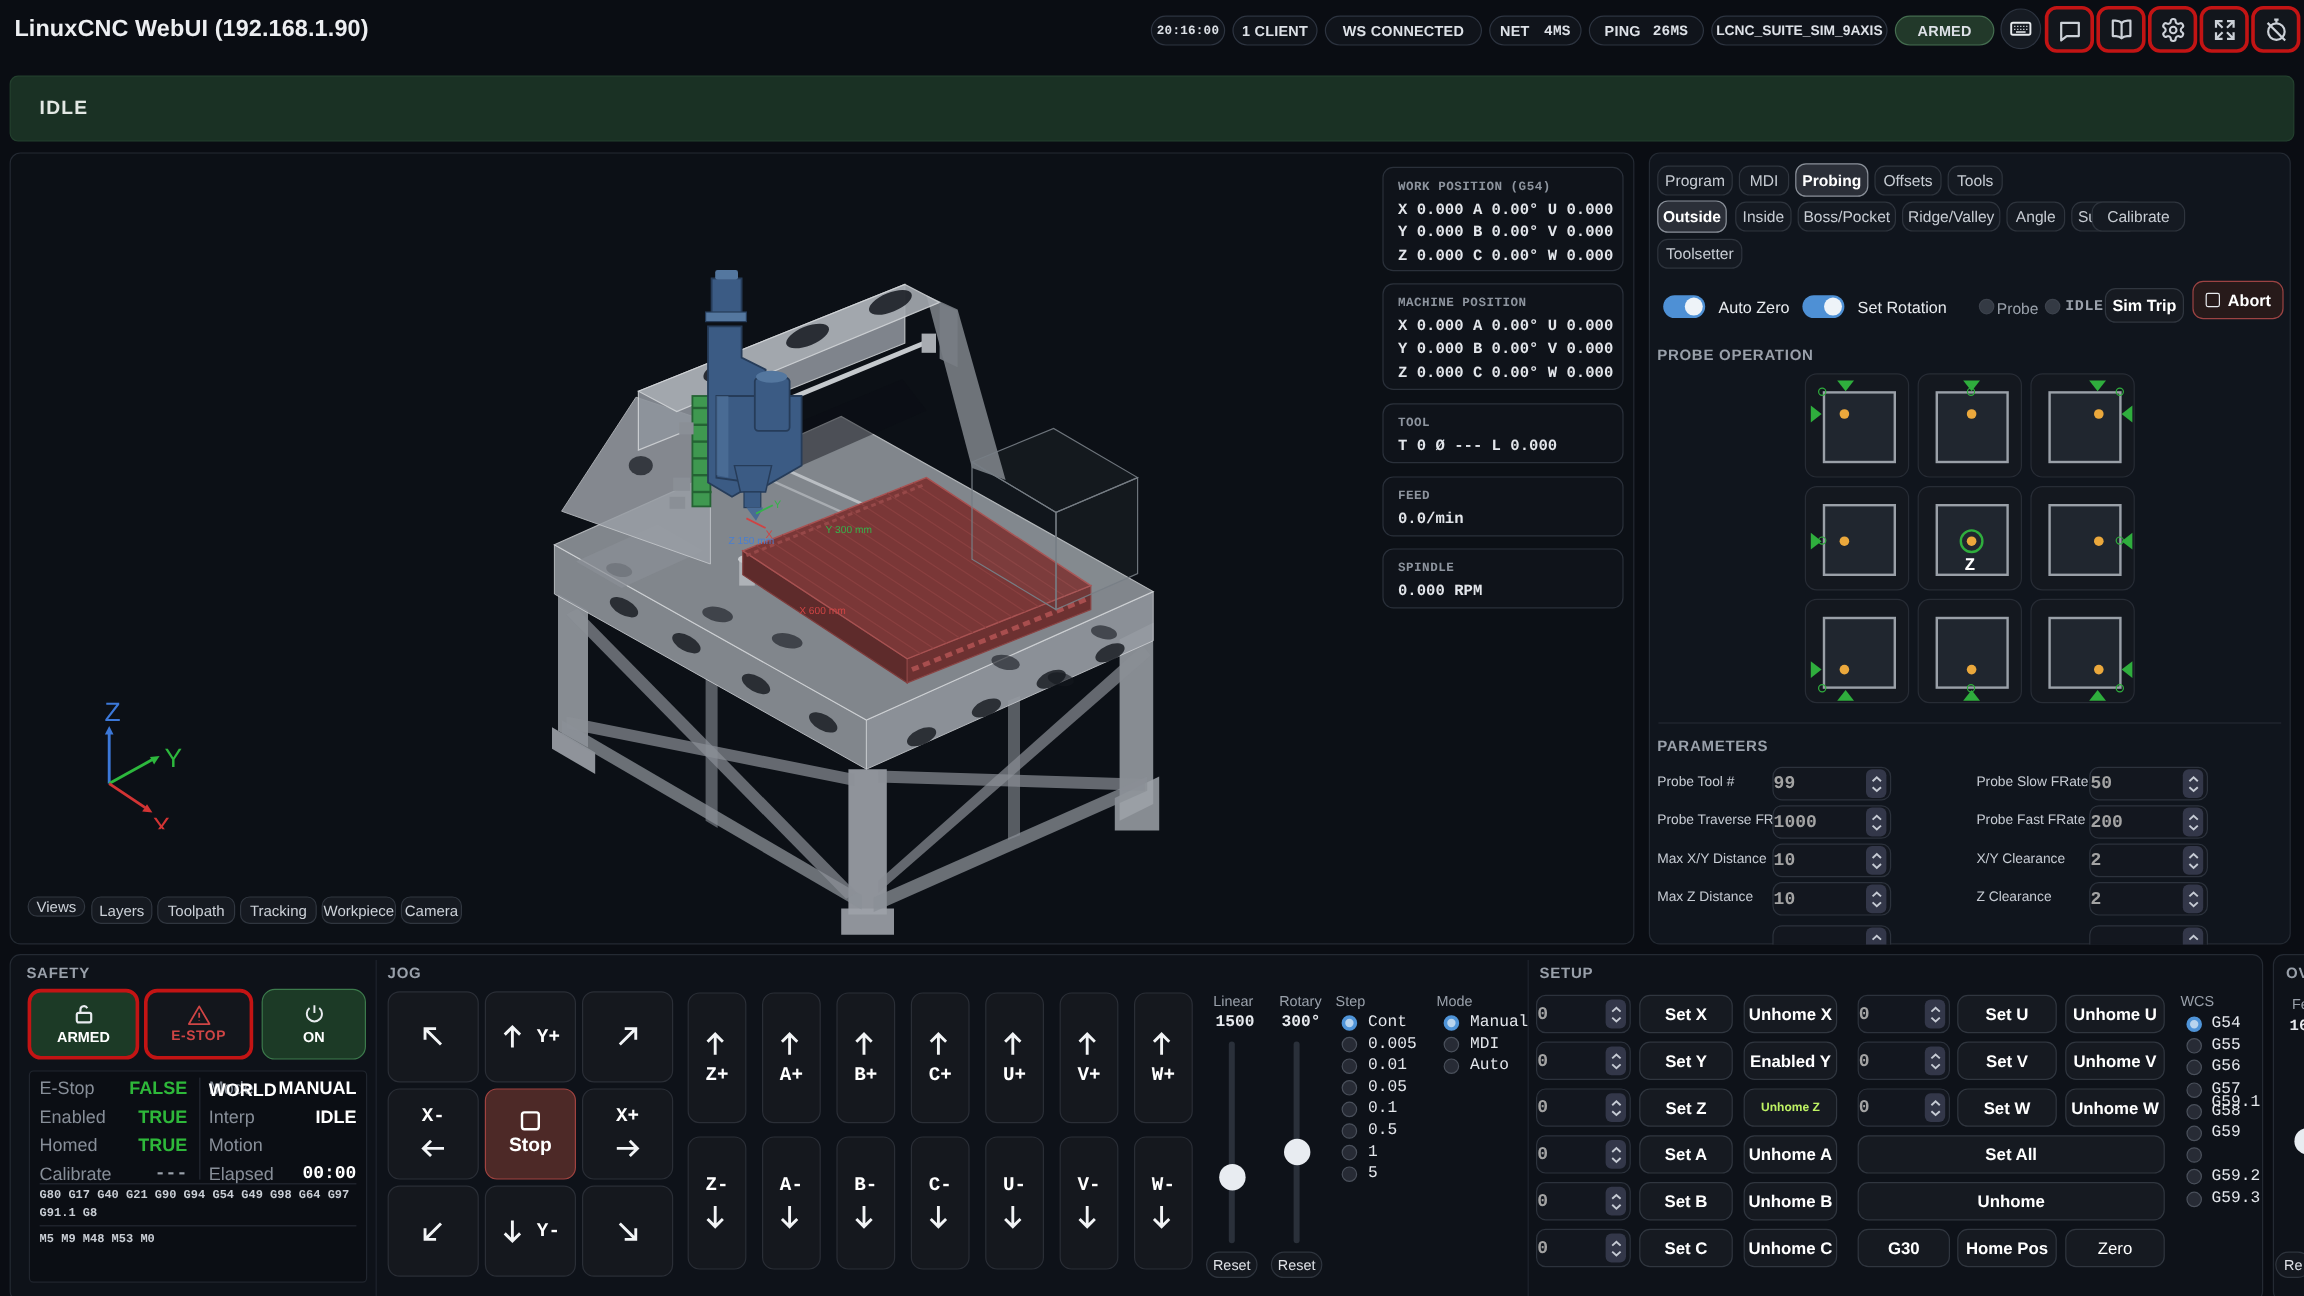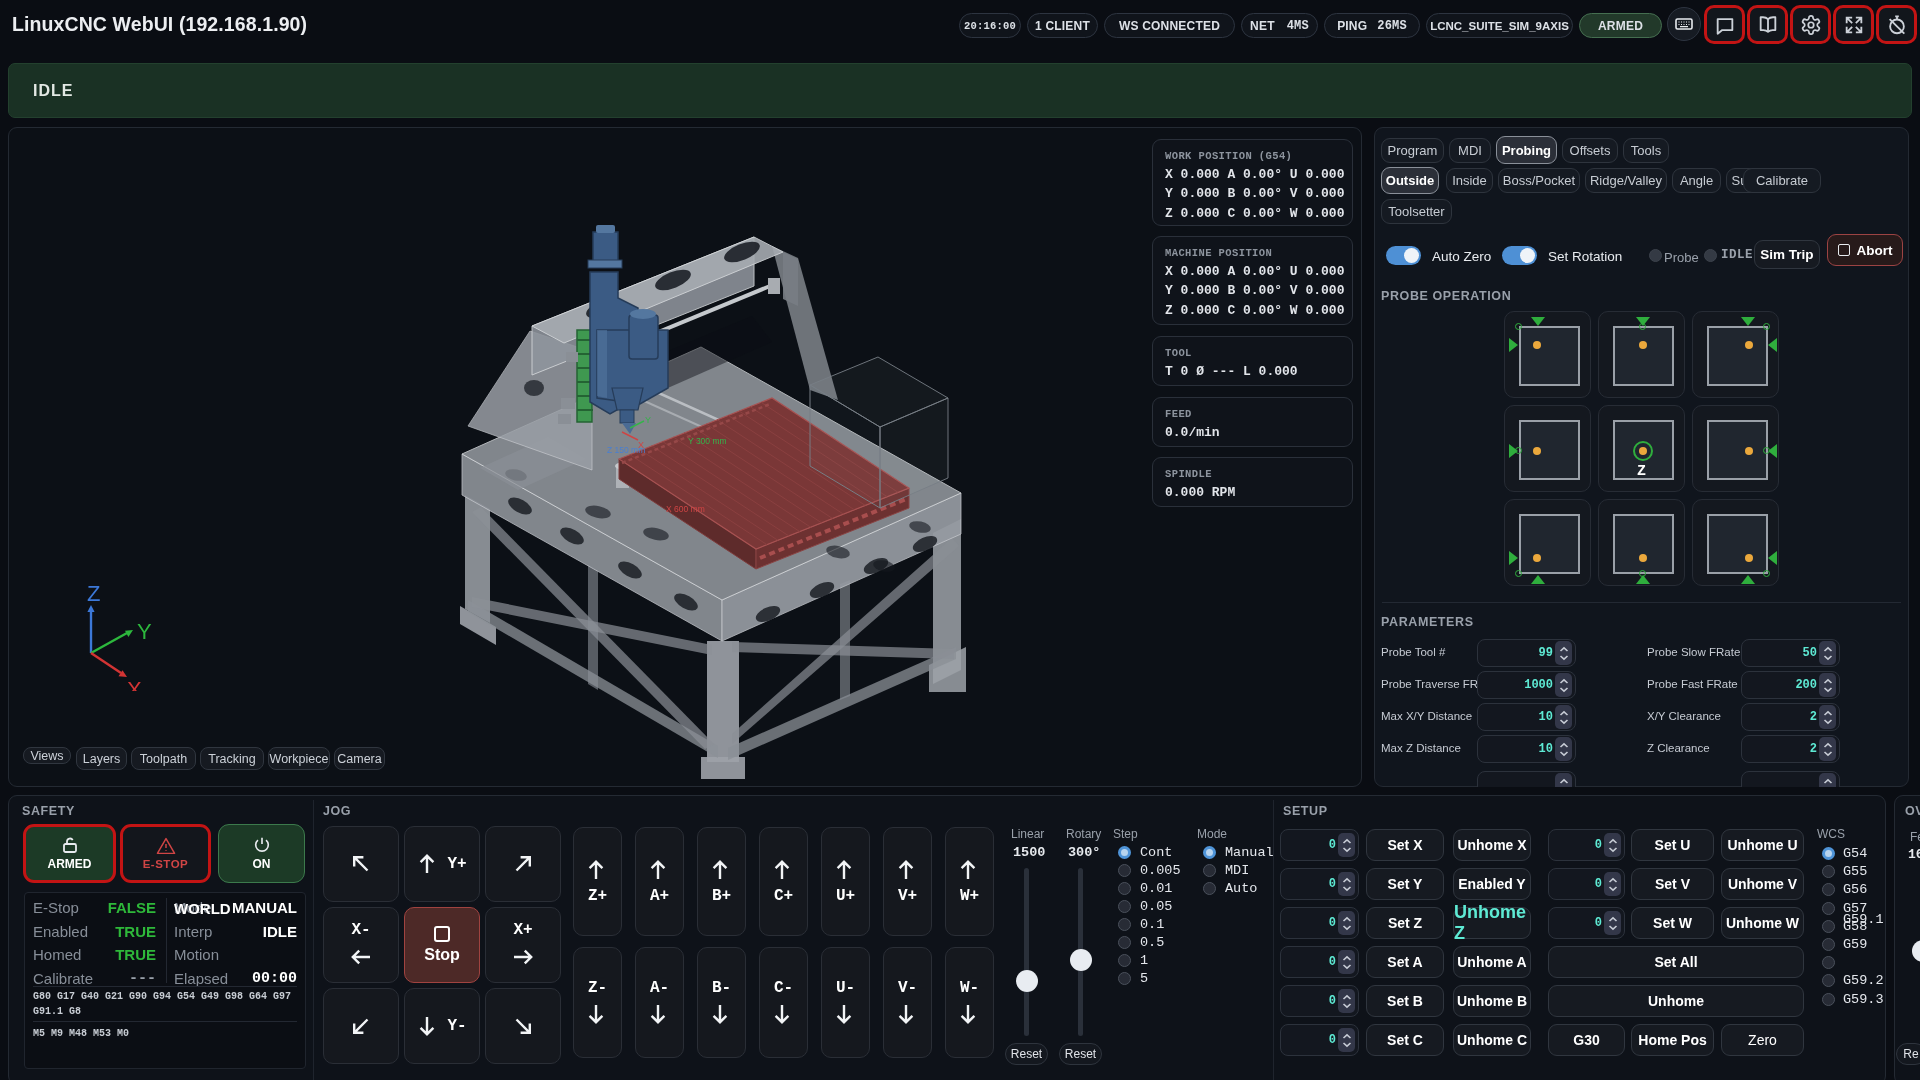--- a/index.html
+++ b/index.html
@@ -20,21 +20,21 @@
 .tab{position:absolute;height:25px;border:1px solid #2e343d;border-radius:9px;background:#151a22;color:#c7ccd3;display:flex;align-items:center;justify-content:center;font-size:13px}
 .tab.sel{background:#2b2f38;border-color:#8a9099;color:#fff;font-weight:700}
 
 .tg{position:absolute;width:35px;height:19px;background:#4e90d5;border-radius:10px}
 .tg:after{content:"";position:absolute;right:2px;top:2px;width:15px;height:15px;border-radius:50%;background:#eef3f8}
 
 .rad{position:absolute;width:13px;height:13px;border-radius:50%;background:#272b35;border:1.5px solid #4a505b}
 .rad.on{background:#b8d4ee;border:3.5px solid #4f94d8}
 
 .spin{position:absolute;background:#13171f;border:1px solid #2c323c;border-radius:8px;display:flex;align-items:center}
-.spin .val{flex:1;text-align:right;font-family:"Liberation Mono",monospace;font-weight:700;font-size:12px;color:#5eead4}
+.spin .val{flex:1;text-align:left;font-family:"Liberation Mono",monospace;font-weight:700;font-size:15px;color:#a3a3a3}
 .spin .ud{width:17px;height:24px;margin:0 3px 0 2px;background:#333749;border-radius:5px;display:flex;flex-direction:column;align-items:center;justify-content:center;gap:1px}
 .spin .ud svg{display:block}
 
 .slab{position:absolute;font-size:12.5px;font-weight:700;color:#99a0aa;letter-spacing:.6px}
 
 .ptile{position:absolute;width:87px;height:87px;background:#14181f;border:1px solid #272c35;border-radius:10px}
 .psq{position:absolute;left:14px;top:14px;width:61px;height:60px;background:#20262f;border:2px solid #9aa0a8}
 .pdot{position:absolute;width:8px;height:8px;border-radius:50%;background:#eba83c}
 .gtri{position:absolute;width:0;height:0}
 .gcir{position:absolute;width:7px;height:7px;border-radius:50%;border:1.5px solid #2fae3d;background:transparent}
@@ -723,21 +723,21 @@
       <span class="ud">
         <svg width="10" height="7" viewBox="0 0 10 7">
           <path d="M1.5 5L5 1.8 8.5 5" fill="none" stroke="#c6cbd4" stroke-width="1.6"></path>
         </svg>
         <svg width="10" height="7" viewBox="0 0 10 7">
           <path d="M1.5 2L5 5.2 8.5 2" fill="none" stroke="#c6cbd4" stroke-width="1.6"></path>
         </svg>
       </span>
     </div>
 <div class="btn" style="position:absolute;left:1366px;top:907px;width:78px;height:32px;border-radius:9px;color:#fff;font-weight:700;font-size:14px">Set Z</div>
-<div class="btn" style="position:absolute;left:1453px;top:907px;width:78px;height:32px;border-radius:9px;color:#5eead4;font-weight:700;font-size:18px">Unhome Z</div>
+<div class="btn" style="position:absolute;left:1453px;top:907px;width:78px;height:32px;border-radius:9px;color:#bef264;font-weight:700;font-size:10px">Unhome Z</div>
 <div class="spin" style="left:1280px;top:946px;width:79px;height:32px">
       <span class="val">0</span>
       <span class="ud">
         <svg width="10" height="7" viewBox="0 0 10 7">
           <path d="M1.5 5L5 1.8 8.5 5" fill="none" stroke="#c6cbd4" stroke-width="1.6"></path>
         </svg>
         <svg width="10" height="7" viewBox="0 0 10 7">
           <path d="M1.5 2L5 5.2 8.5 2" fill="none" stroke="#c6cbd4" stroke-width="1.6"></path>
         </svg>
       </span>

